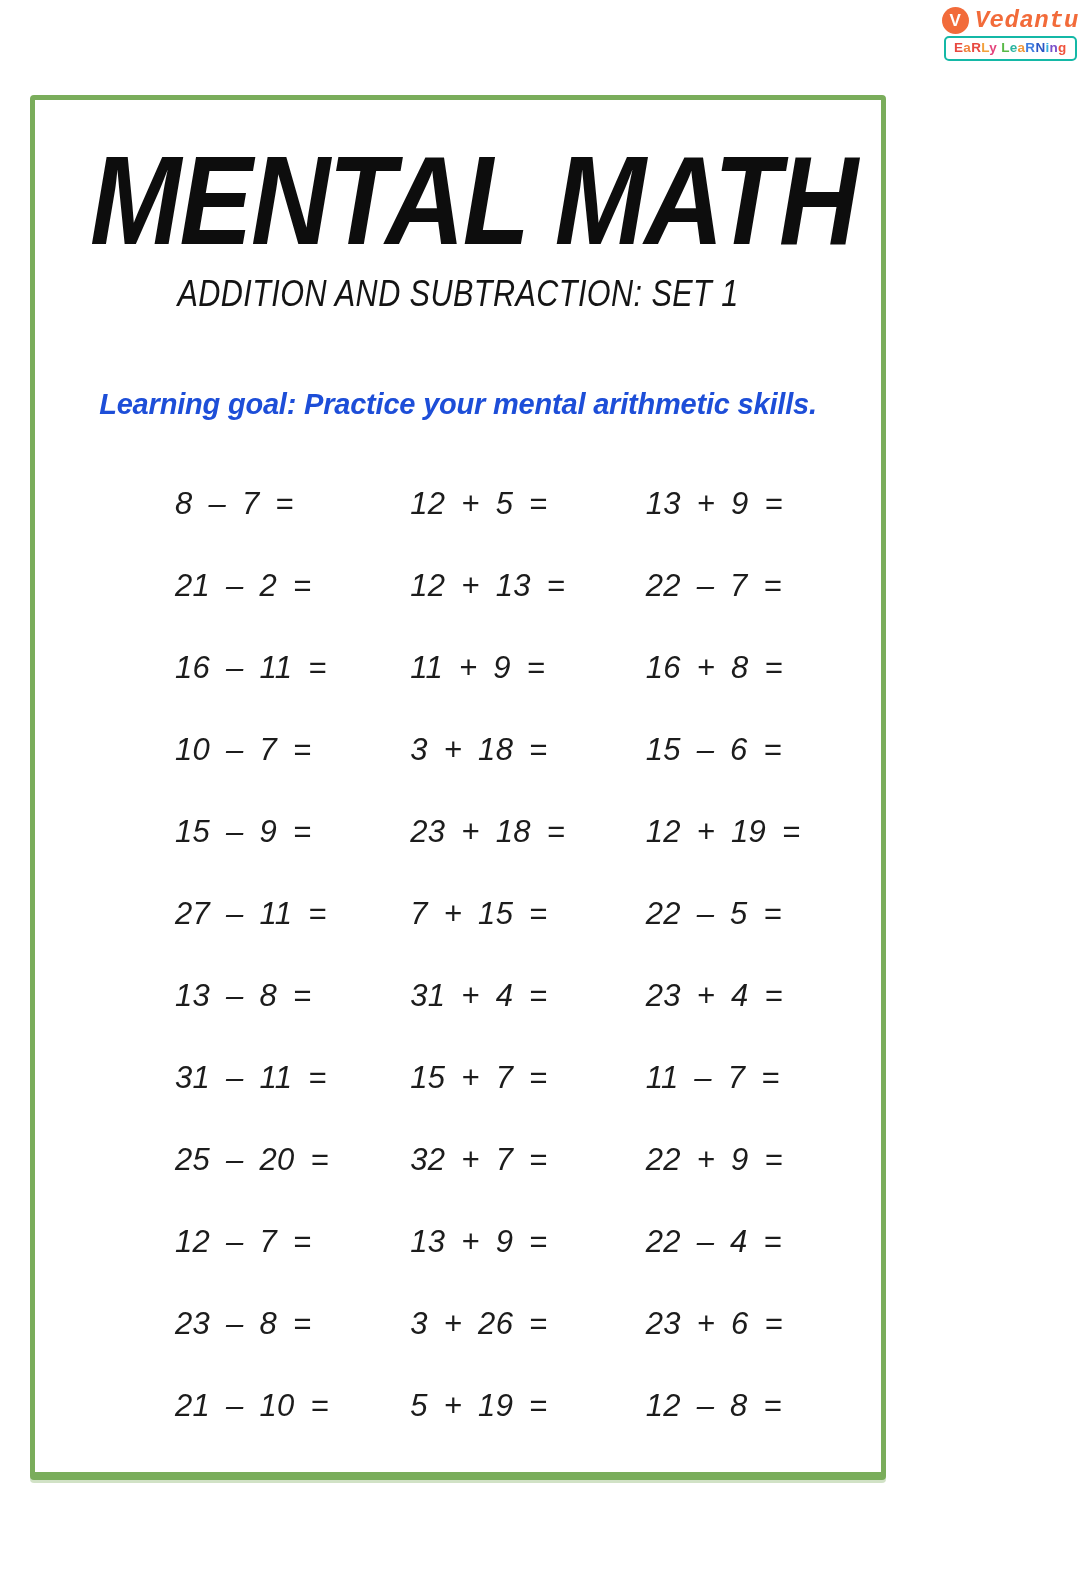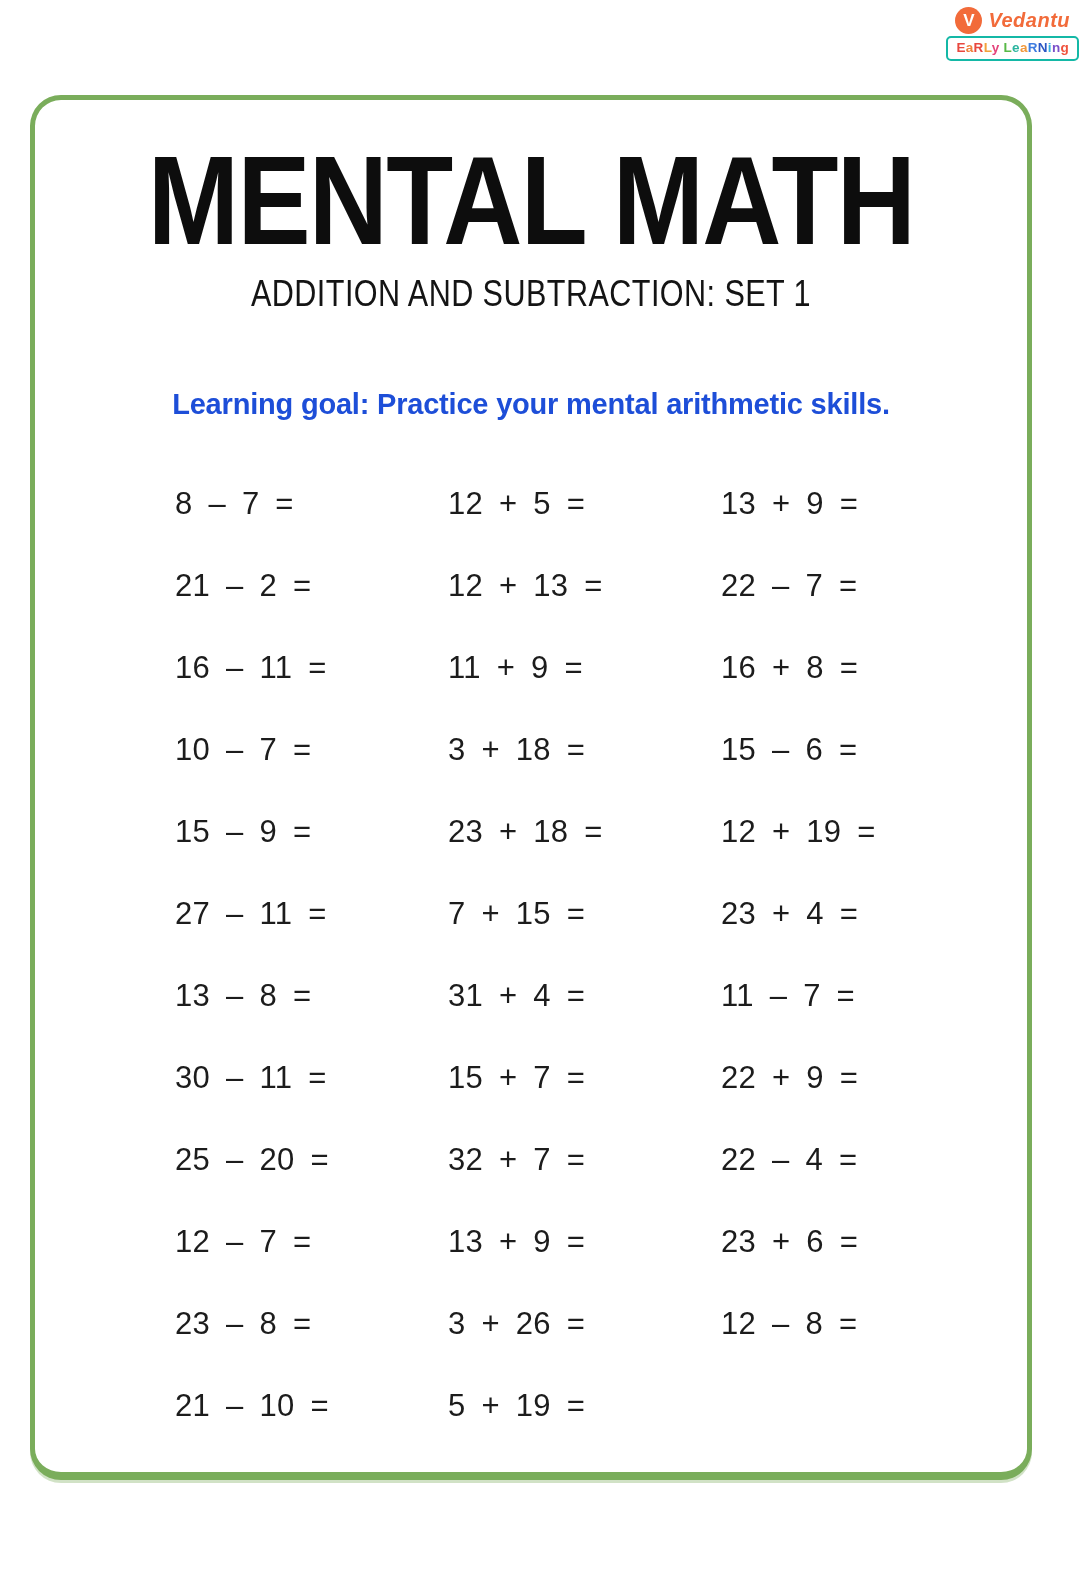--- a/index.html
+++ b/index.html
@@ -7,30 +7,30 @@
               font-family:"Liberation Sans", sans-serif; }
   .page { position:relative; width:1091px; height:1570px; background:#fff; }
 
   
   .logo { position:absolute; top:7px; right:12px; display:flex;
           flex-direction:column; align-items:center; gap:2px; }
   .logo-row { display:flex; align-items:center; gap:6px; }
   .v-icon { width:27px; height:27px; border-radius:50%; background:#f26b3a;
             display:flex; align-items:center; justify-content:center;
             color:#ffffff; font-weight:bold; font-size:17px; line-height:1; }
-  .brand { color:#f26b3a; font-family:Liberation Sans, sans-serif; font-style:italic;
-           font-weight:bold; font-size:20px; letter-spacing:.5px; }
+  .brand { color:#f26b3a; font-family:Liberation Mono, monospace; font-style:italic;
+           font-weight:bold; font-size:24px; letter-spacing:.5px; }
   .badge { background:#fff; border:2px solid #14b8a6; border-radius:5px;
            padding:1px 8px 2px 8px; font-weight:bold; font-size:13.5px;
            letter-spacing:.3px; white-space:pre; line-height:1.3; }
 
   
-  .card { position:absolute; left:30px; top:95px; width:1002px; height:1385px;
+  .card { position:absolute; left:30px; top:95px; width:856px; height:1385px;
           background:#fff; border:5px solid #7aad5b; border-bottom-width:8px;
-          border-radius:31px; box-shadow:0 3px 0 rgba(122,173,91,.35); }
+          border-radius:4px; box-shadow:0 3px 0 rgba(122,173,91,.35);font-style:italic; }
 
   .title { margin-top:52px; text-align:center; font-weight:bold; color:#0d0d0d;
            font-size:126px; line-height:.78; letter-spacing:-2px;
            transform:scaleX(.87); transform-origin:center; white-space:nowrap; }
   .subtitle { margin-top:24px; text-align:center; color:#141414;
               font-size:36px; line-height:1.1; letter-spacing:.5px;
               transform:scaleX(.85); transform-origin:center; white-space:nowrap; }
   .goal { margin-top:74px; text-align:center; font-weight:bold; color:#1d4ed8;
           font-size:29px; letter-spacing:-.2px; }
 
@@ -59,21 +59,21 @@
     <div class="goal">Learning goal: Practice your mental arithmetic skills.</div>
     <div class="grid">
         <div class="col">
           <div class="problem">8 – 7 =</div>
           <div class="problem">21 – 2 =</div>
           <div class="problem">16 – 11 =</div>
           <div class="problem">10 – 7 =</div>
           <div class="problem">15 – 9 =</div>
           <div class="problem">27 – 11 =</div>
           <div class="problem">13 – 8 =</div>
-          <div class="problem">30 – 11 =</div>
+          <div class="problem">31 – 11 =</div>
           <div class="problem">25 – 20 =</div>
           <div class="problem">12 – 7 =</div>
           <div class="problem">23 – 8 =</div>
           <div class="problem">21 – 10 =</div>
         </div>
         <div class="col">
           <div class="problem">12 + 5 =</div>
           <div class="problem">12 + 13 =</div>
           <div class="problem">11 + 9 =</div>
           <div class="problem">3 + 18 =</div>
@@ -85,20 +85,21 @@
           <div class="problem">13 + 9 =</div>
           <div class="problem">3 + 26 =</div>
           <div class="problem">5 + 19 =</div>
         </div>
         <div class="col">
           <div class="problem">13 + 9 =</div>
           <div class="problem">22 – 7 =</div>
           <div class="problem">16 + 8 =</div>
           <div class="problem">15 – 6 =</div>
           <div class="problem">12 + 19 =</div>
+          <div class="problem">22 – 5 =</div>
           <div class="problem">23 + 4 =</div>
           <div class="problem">11 – 7 =</div>
           <div class="problem">22 + 9 =</div>
           <div class="problem">22 – 4 =</div>
           <div class="problem">23 + 6 =</div>
           <div class="problem">12 – 8 =</div>
         </div>
       </div>
   </div>
 

